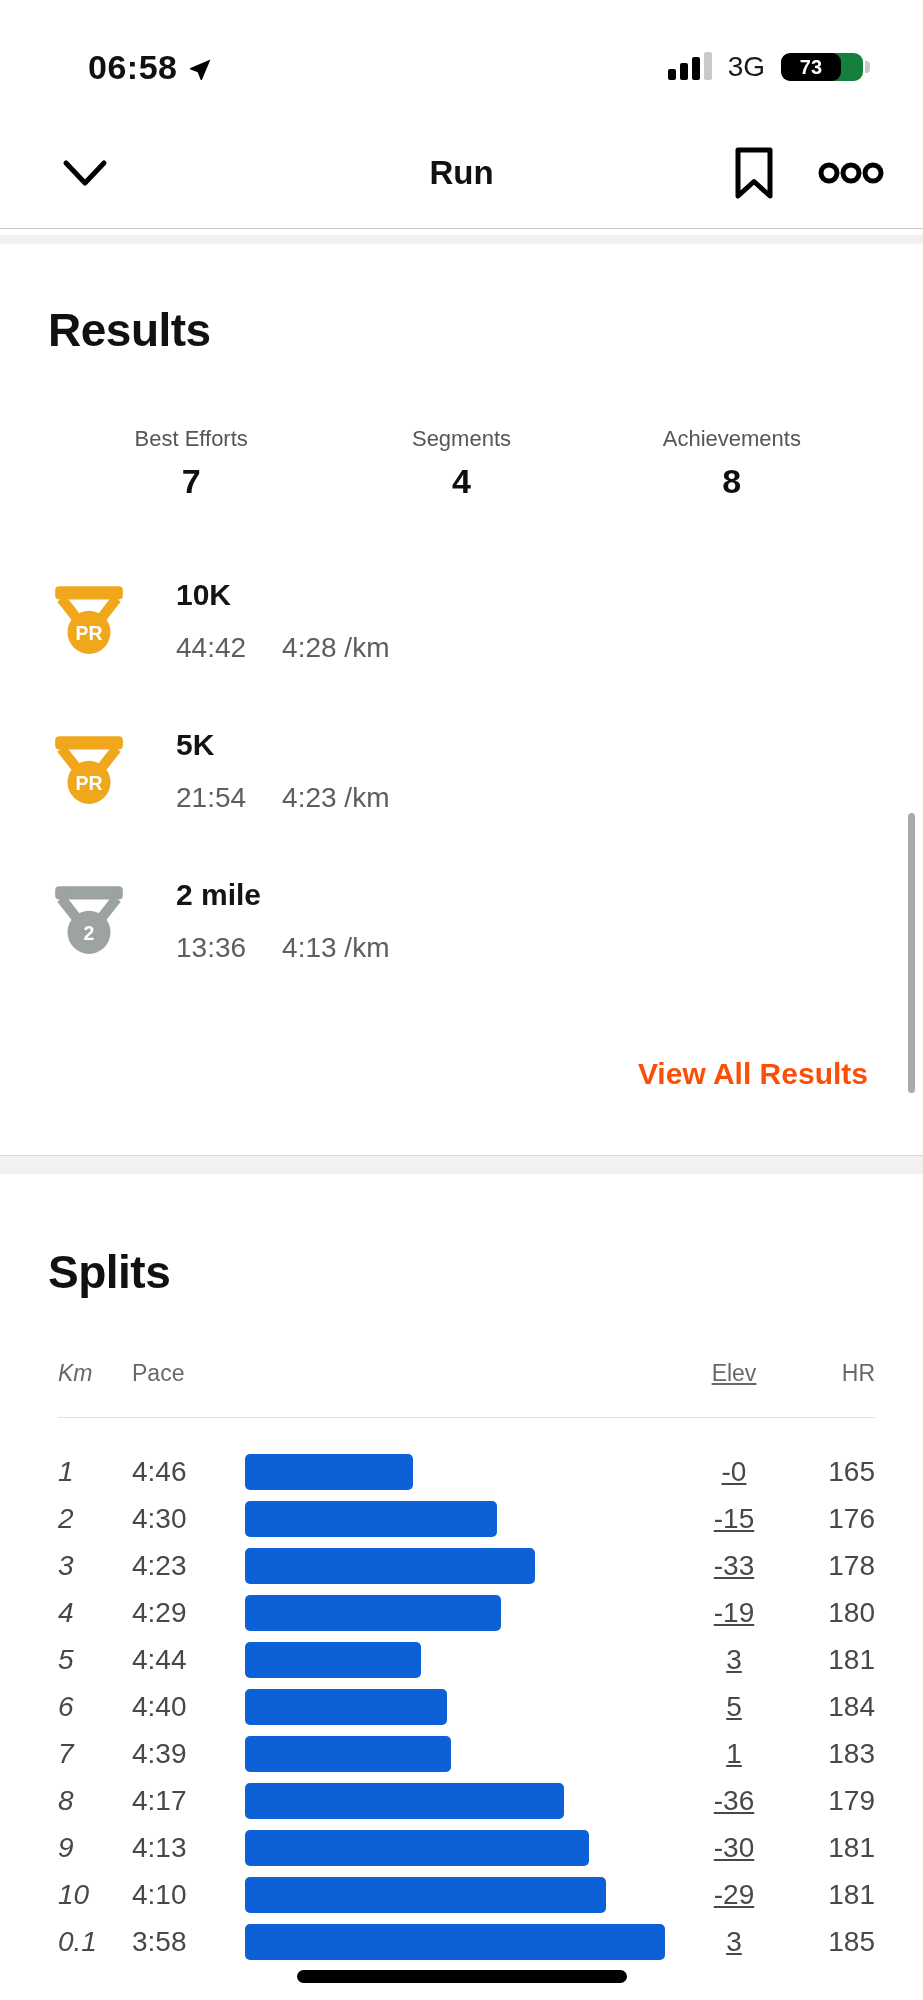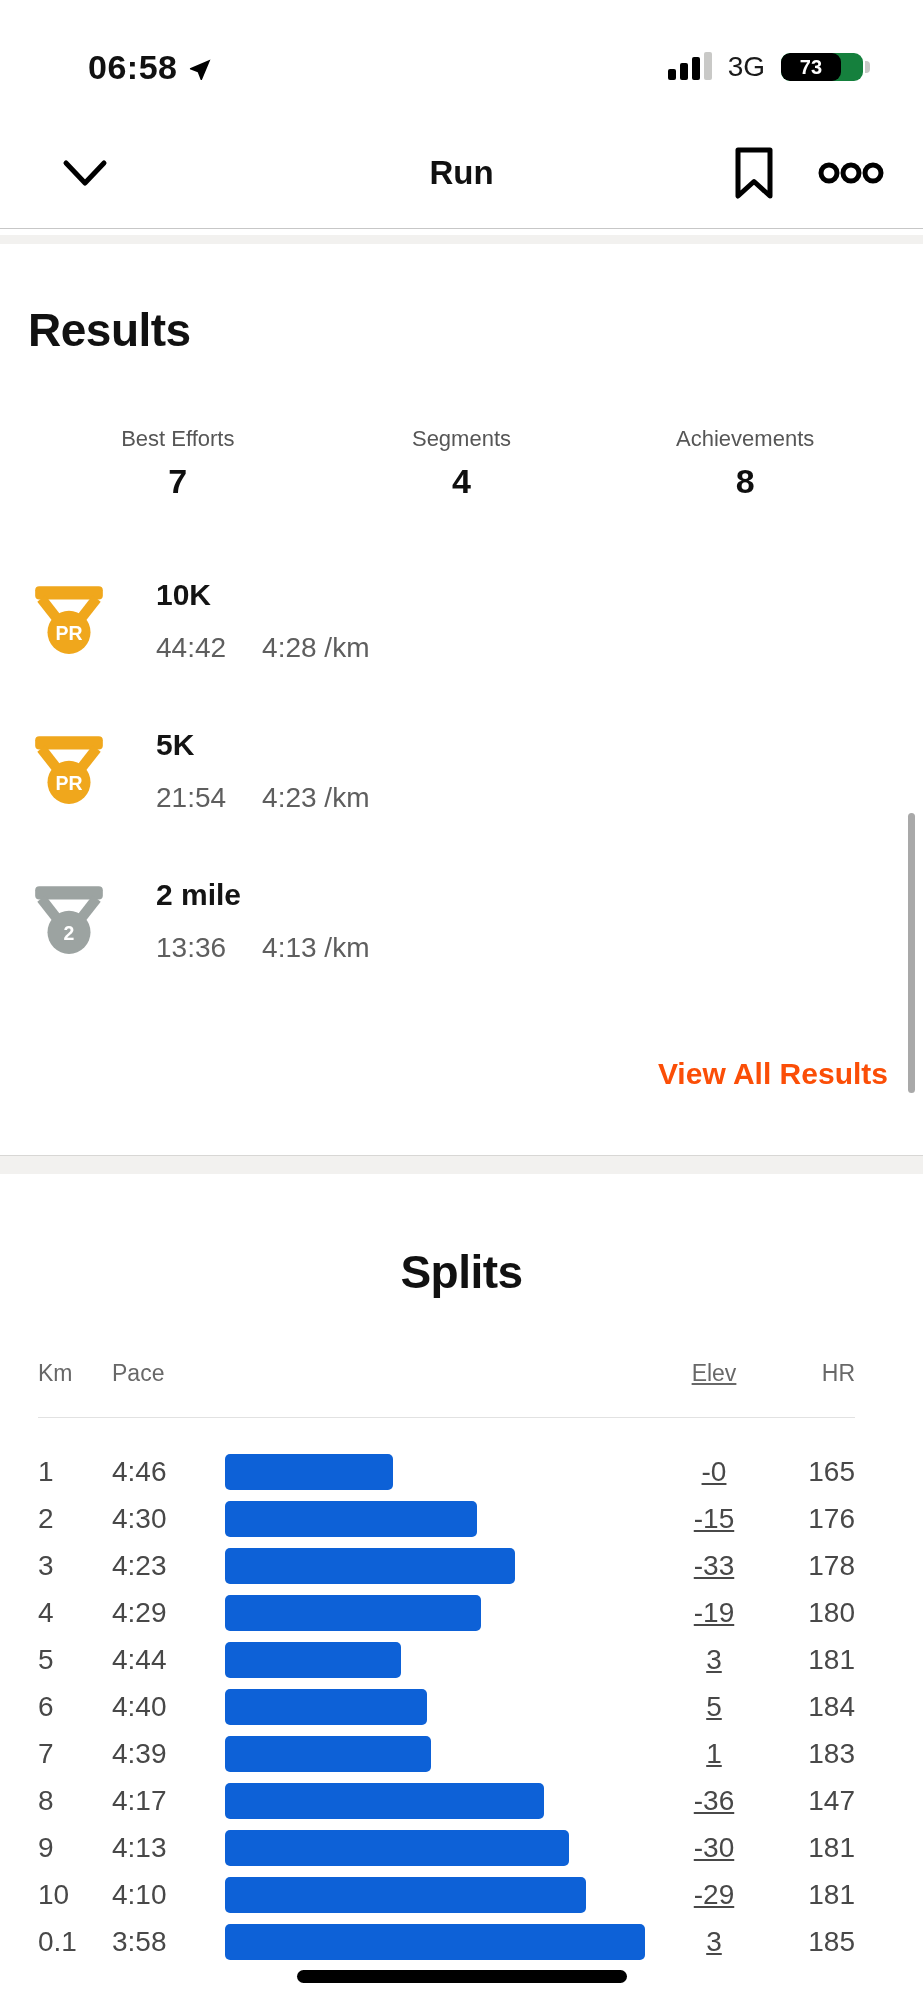--- a/index.html
+++ b/index.html
@@ -29,21 +29,21 @@
   
   .nav { height:124px; display:flex; align-items:center; padding:14px 39px 0 62px; position:relative; }
   .nav-title { position:absolute; left:50%; transform:translateX(-50%); font-size:33px; font-weight:700; }
   .nav-right { margin-left:auto; display:flex; align-items:center; gap:42px; }
   .icon-btn { background:none; border:none; cursor:pointer; display:flex; align-items:center; padding:0; }
 
   .nav-rule { border-top:1px solid #c7c7c7; height:7px; background:#fff; }
   .strip { height:9px; background:#f2f1ef; }
 
   
-  .section { padding:0 28px;margin-top:36px; }
+  .section { padding:0 48px;margin-top:36px; }
   .h1 { font-size:46px; font-weight:800; letter-spacing:-0.5px; line-height:48px; }
   #results-heading { margin-top:62px; }
 
   .stats { display:grid; grid-template-columns:1fr 1fr 1fr; margin-top:72px; padding:0 8px; }
   .stat { text-align:center; }
   .stat-label { font-size:22px; color:#565656; }
   .stat-value { font-size:34px; font-weight:700; margin-top:10px; color:#0f0f0f; }
 
   .efforts { margin-top:76px; }
   .effort-row { display:flex; gap:46px; margin-bottom:62px; min-height:88px; align-items:flex-start; }
@@ -54,26 +54,26 @@
   .effort-sub { margin-top:18px; font-size:28px; line-height:34px; color:#5e5e5e; }
   .effort-pace { margin-left:36px; }
 
   .view-all-wrap { text-align:right; margin-top:92px; padding-right:7px; }
   .view-all { font-size:30px; font-weight:700; color:#fb4e07; background:none; border:none; cursor:pointer; }
 
   .sect-gap { height:64px; }
   .sect-rule { border-top:1px solid #d8d7d5; height:0; }
   .sect-strip { height:18px; background:#f2f1ef; }
 
-  #splits-heading { margin-top:74px;text-align:center; }
+  #splits-heading { margin-top:74px; }
 
   
   .table { margin-left:10px; margin-top:64px; width:817px; }
   .trow { display:flex; align-items:center; }
-  .col-km   { width:74px;  }
+  .col-km   { width:74px;font-style:italic;  }
   .col-pace { width:113px; }
   .col-bar  { width:420px; }
   .col-elev { width:138px; text-align:center;text-decoration:underline; }
   .col-hr   { width:72px;  text-align:right; }
   .thead .trow { color:#686868; font-size:23px; }
   .thead { padding-bottom:30px; border-bottom:1px solid #e2e2e2; }
   .tbody { margin-top:30px; }
   .srow { height:47px; font-size:28px; color:#484848; }
   .bar { height:36px; border-radius:5px; background:#0d61d7; }
 
@@ -316,21 +316,21 @@
             <div class="col-hr">183</div>
           </div>
 
           <div class="trow srow">
             <div class="col-km">8</div>
             <div class="col-pace">4:17</div>
             <div class="col-bar">
               <div class="bar" style="width: 76%;"></div>
             </div>
             <div class="col-elev">-36</div>
-            <div class="col-hr">147</div>
+            <div class="col-hr">179</div>
           </div>
 
           <div class="trow srow">
             <div class="col-km">9</div>
             <div class="col-pace">4:13</div>
             <div class="col-bar">
               <div class="bar" style="width: 82%;"></div>
             </div>
             <div class="col-elev">-30</div>
             <div class="col-hr">181</div>

